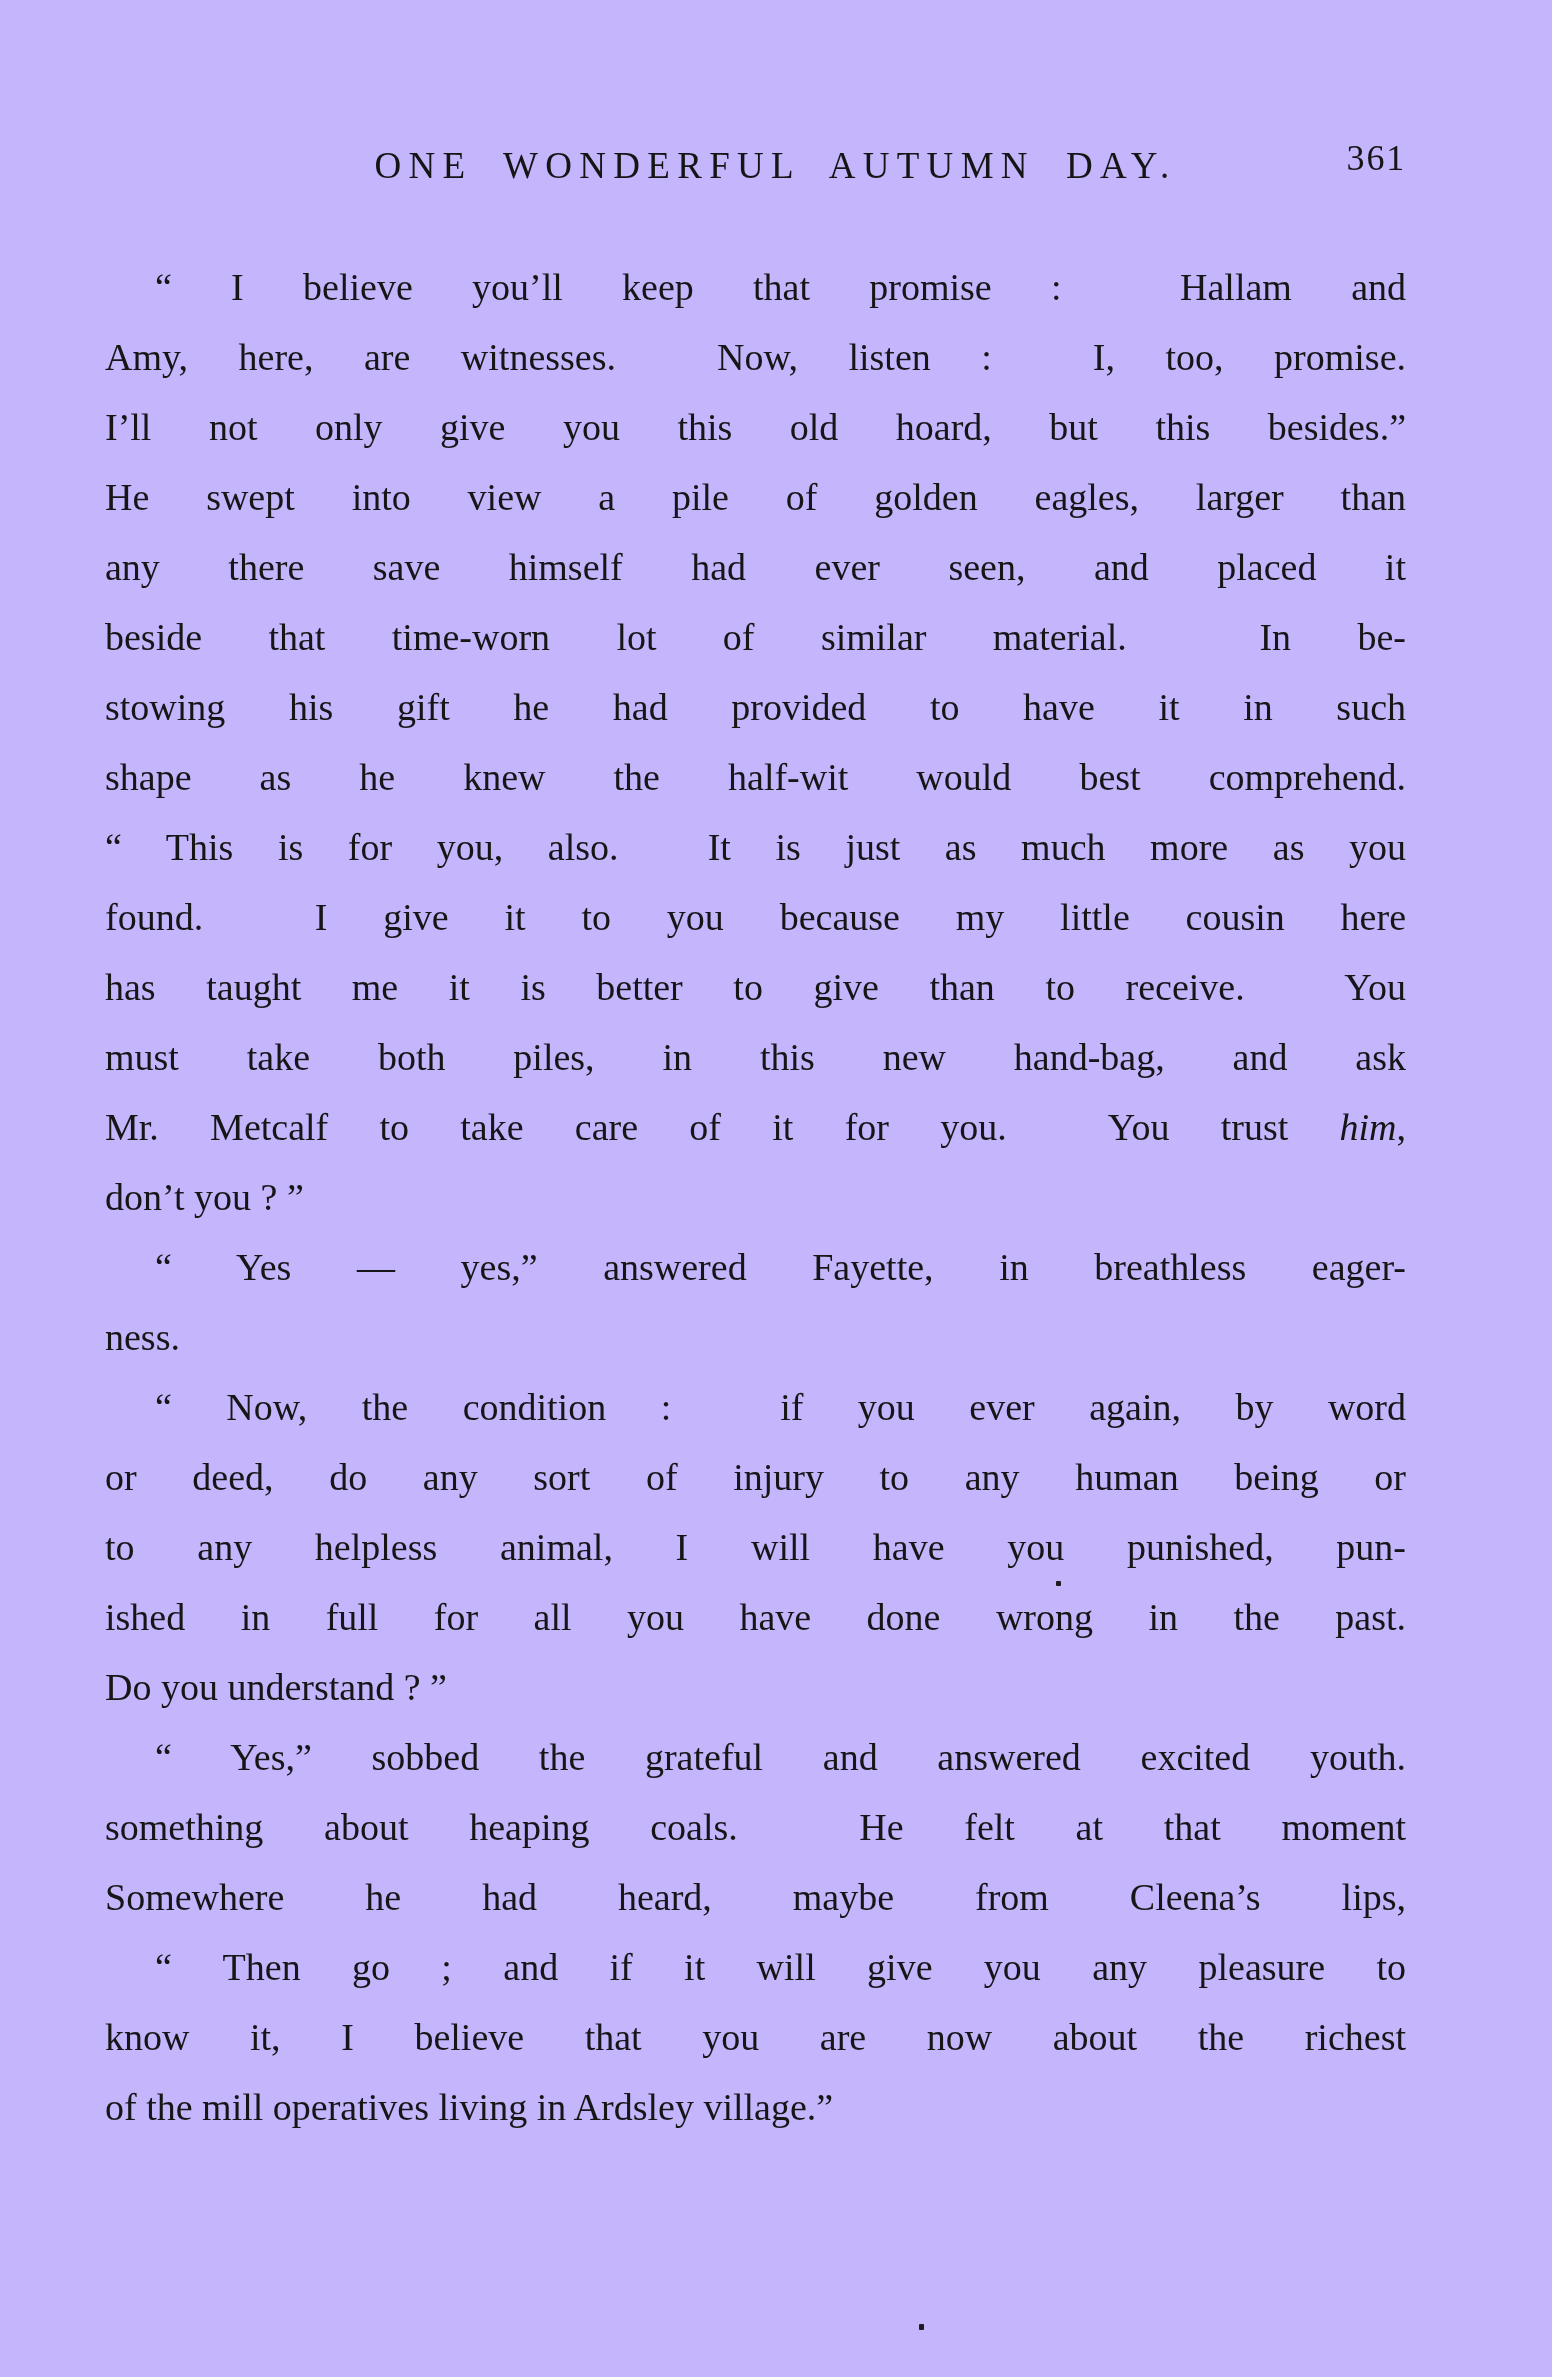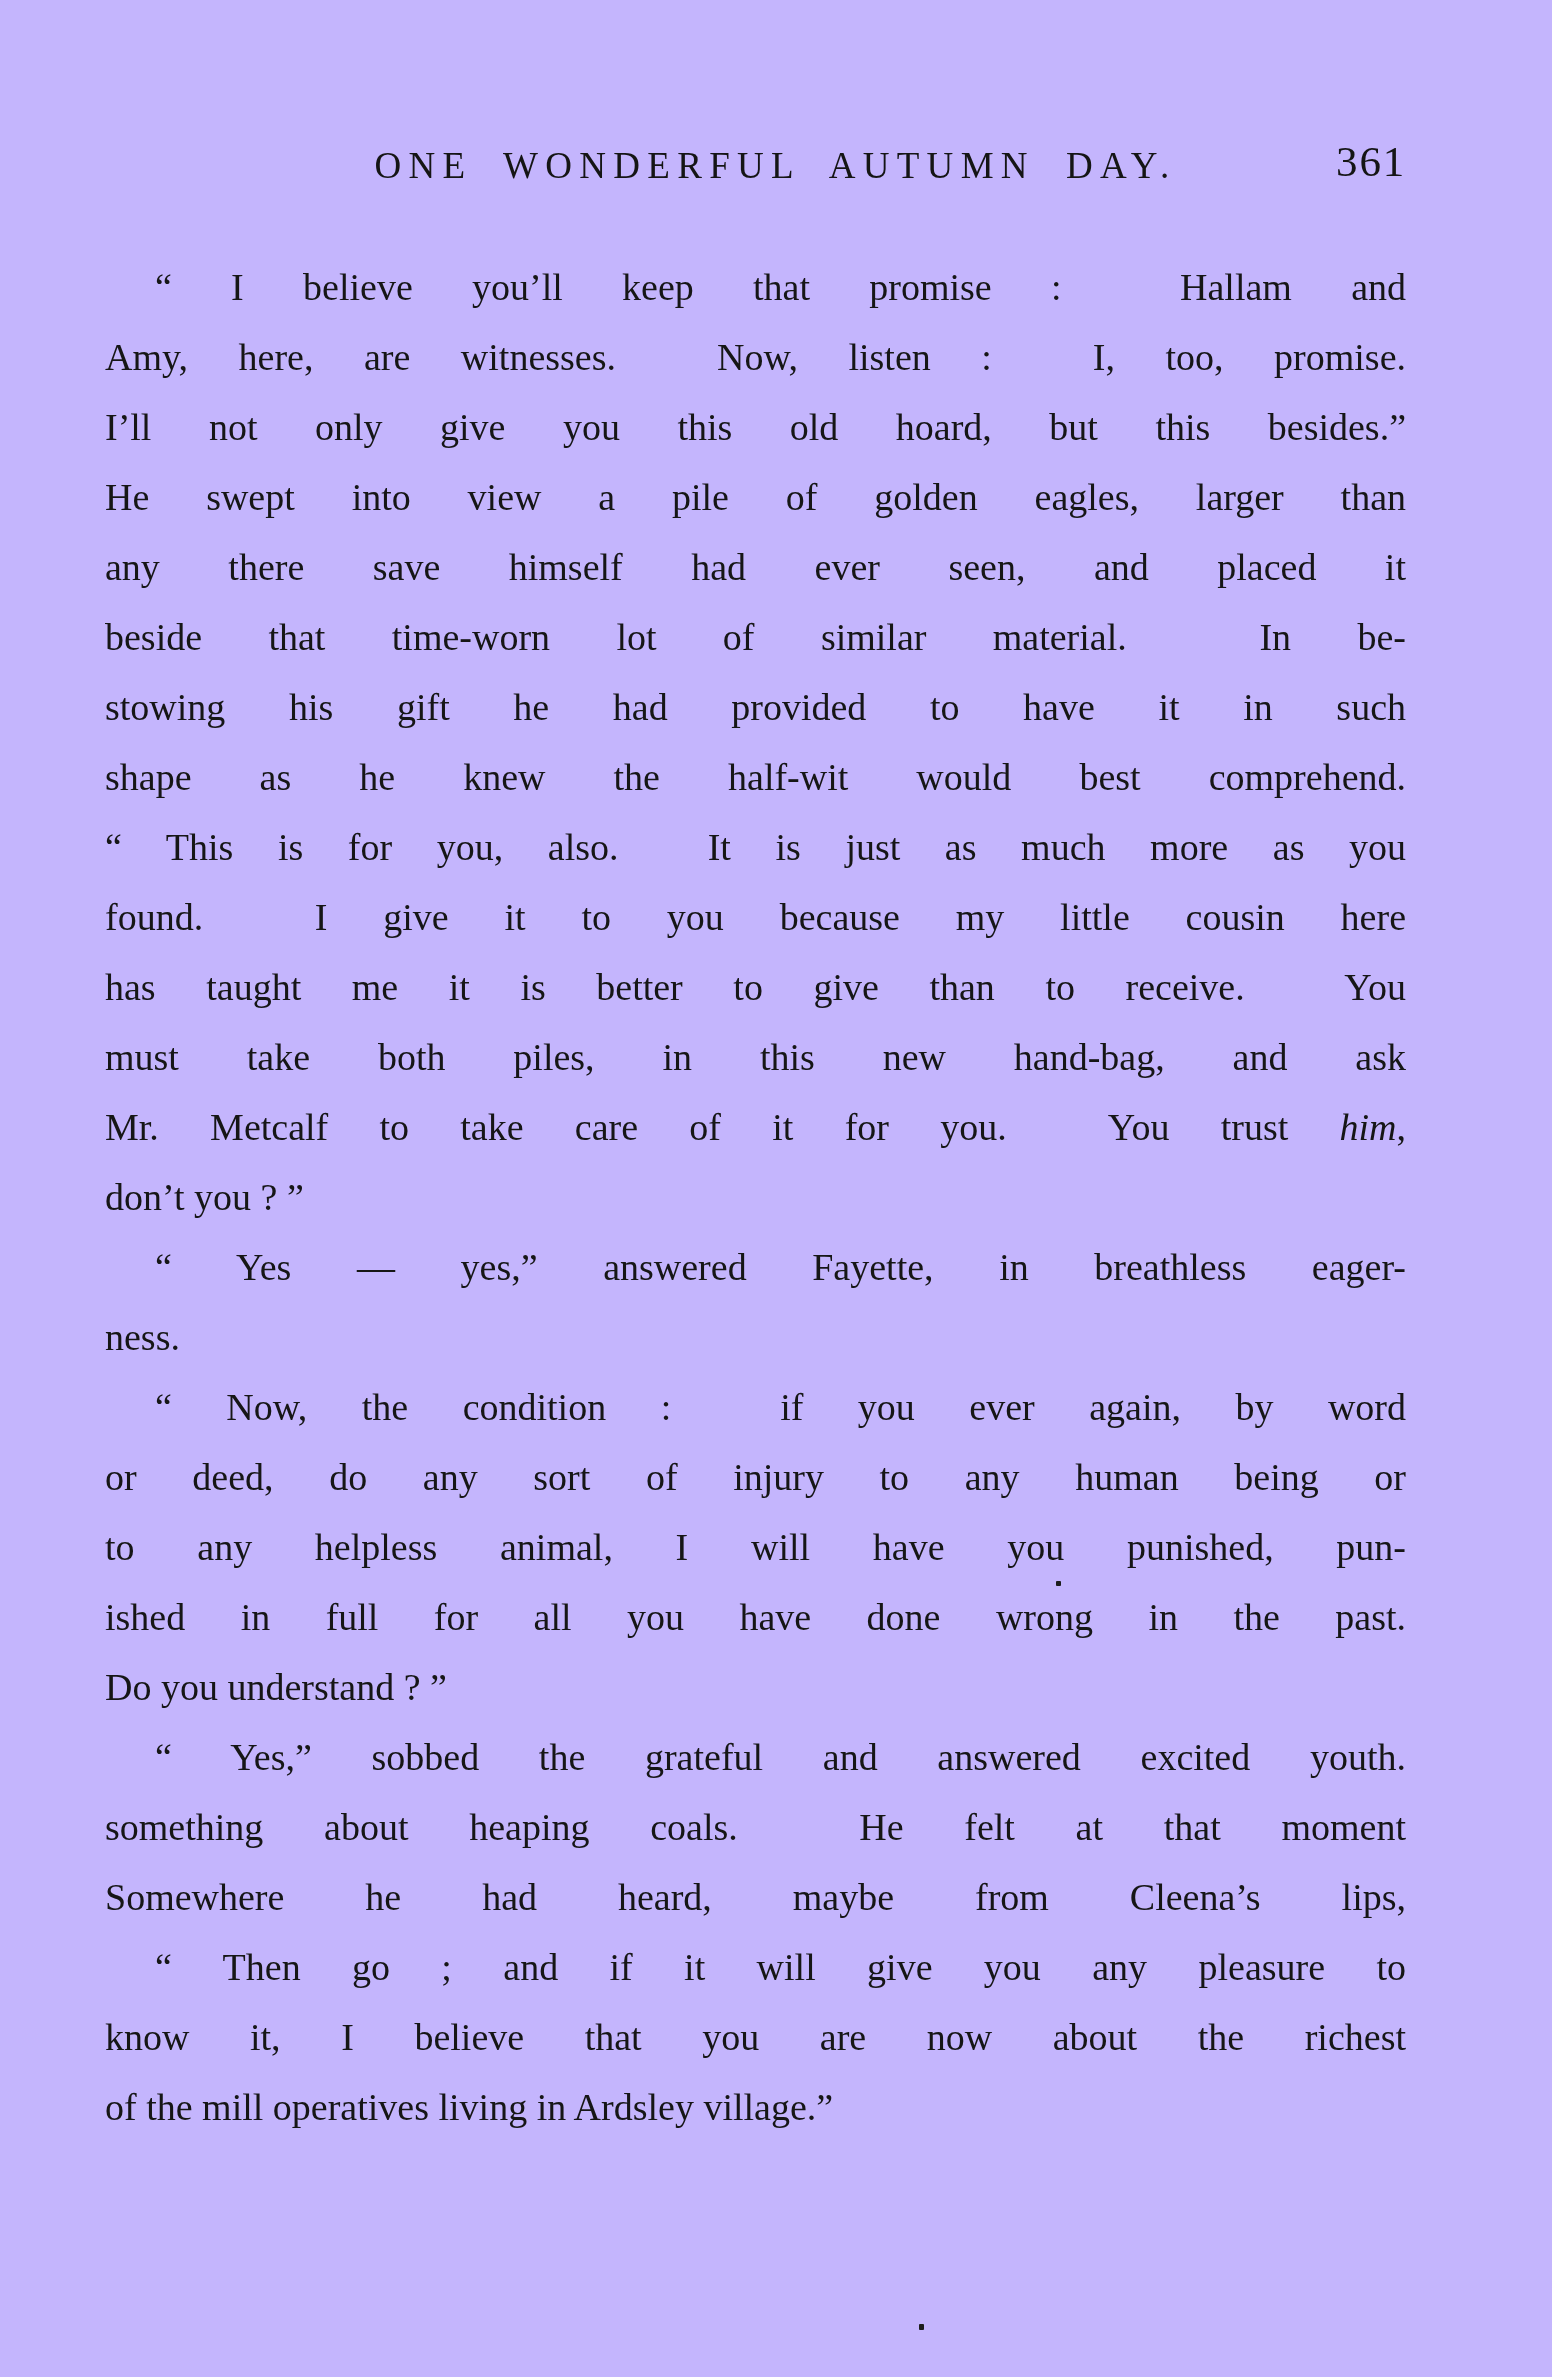--- a/index.html
+++ b/index.html
@@ -31,21 +31,21 @@
     font-size: 37px;
     letter-spacing: 7.3px;
     word-spacing: 14.6px;
     white-space: nowrap;
     color: #151515;
   }
   .page-number {
     position: absolute;
     right: 0;
     top: 0;
-    font-size: 43px;
+    font-size: 36px;
     letter-spacing: 1.8px;
     color: #151515;
   }
   .text-block {
     position: absolute;
     left: 105px;
     top: 252px;
     width: 1301px;
     font-size: 38px;
     line-height: 70px;

